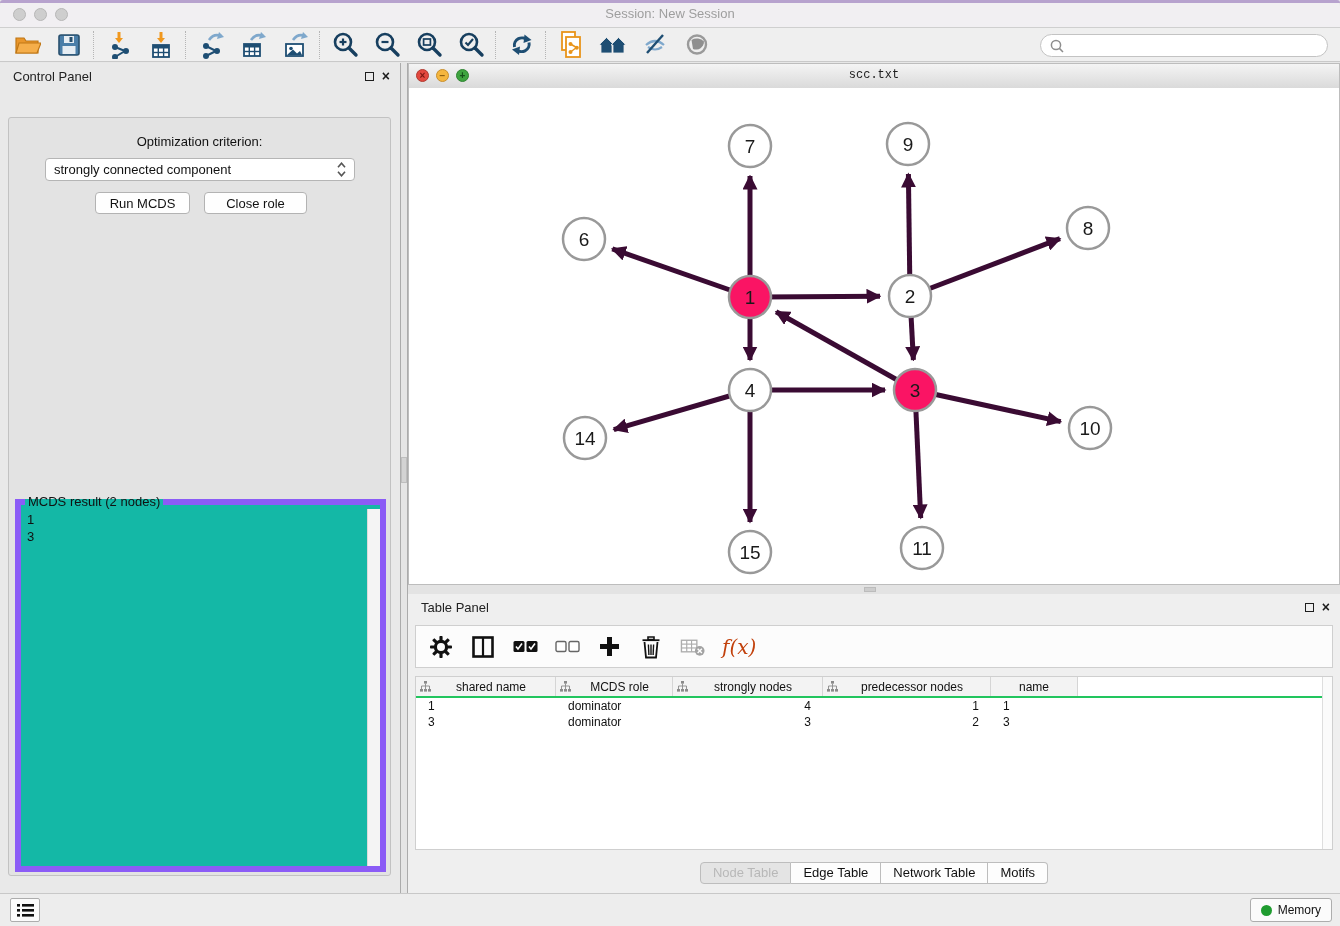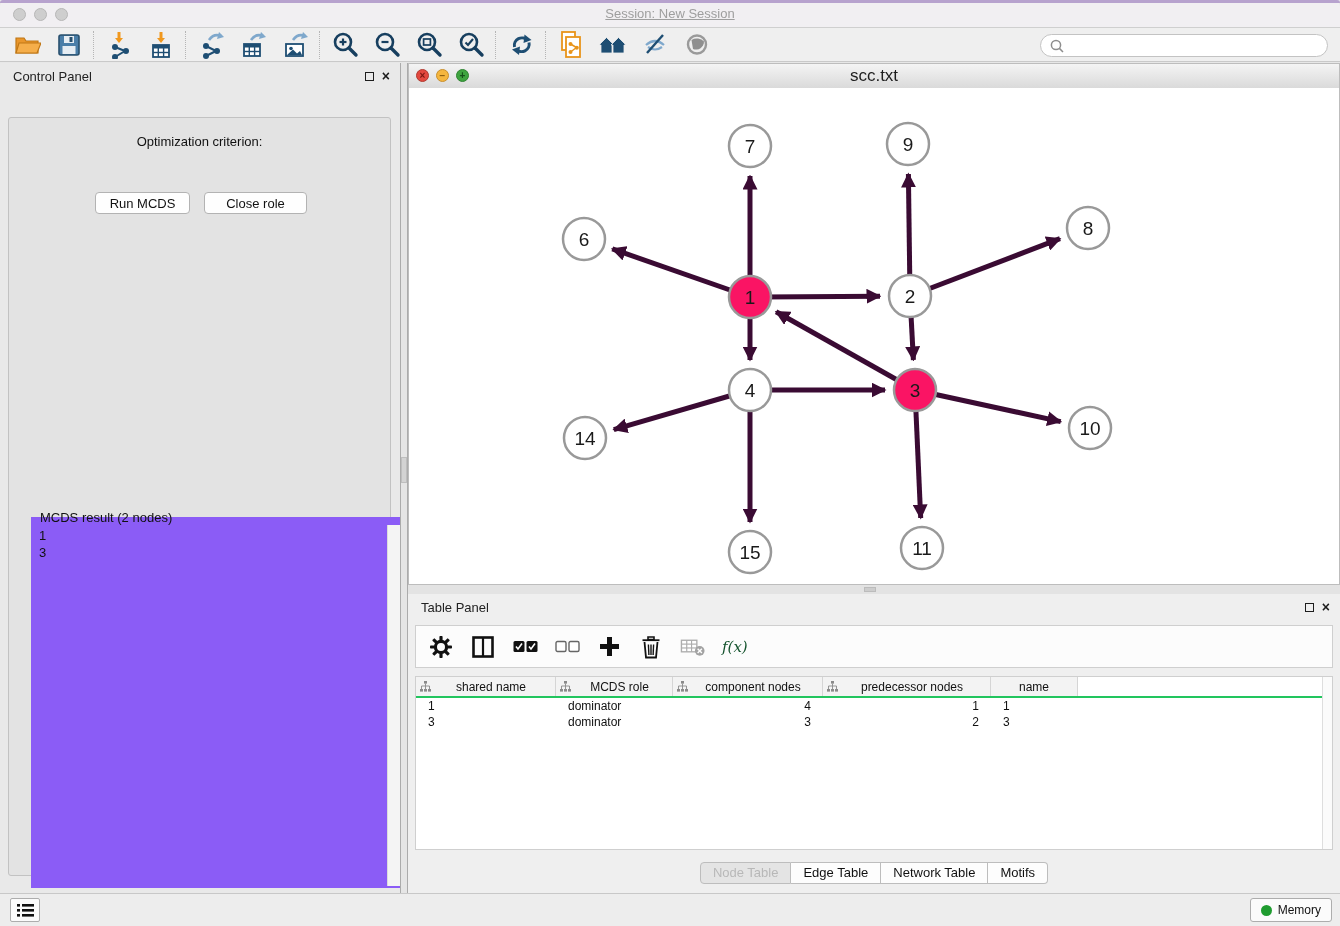--- a/index.html
+++ b/index.html
@@ -6,21 +6,21 @@
   body{width:1340px;height:926px;position:relative;overflow:hidden;
        font-family:"Liberation Sans",sans-serif;background:#E7E7E7;
        -webkit-font-smoothing:antialiased;}
 
   
   .titlebar{position:absolute;left:0;top:0;width:1340px;height:27px;background:#F1EFF2;
             border-bottom:1px solid #CFCFCF;border-radius:6px 6px 0 0;}
   .titlebar .accent{position:absolute;left:0;top:0;right:0;height:3px;background:#B7A2CE;border-radius:6px 6px 0 0;}
   .traffic{position:absolute;left:13px;top:8px;display:flex;gap:8px;}
   .traffic .dot{width:13px;height:13px;border-radius:50%;background:#CECECE;border:1px solid #B7B7B7;box-sizing:border-box;}
-  .titlebar .wtitle{width:100%;text-align:center;line-height:27px;font-size:13px;color:#9E9E9E;text-decoration:underline;}
+  .titlebar .wtitle{width:100%;text-align:center;line-height:27px;font-size:13px;color:#9E9E9E;}
 
   
   .toolbar{position:absolute;left:0;top:28px;width:1340px;height:34px;background:#EFEFEF;
            border-bottom:1px solid #C9C9C9;display:flex;align-items:center;padding-left:6px;box-sizing:border-box;}
   .tb-btn{width:42px;height:30px;display:flex;align-items:center;justify-content:center;flex:0 0 auto;}
   .tb-sep{width:1px;height:28px;border-left:1px dotted #B5B5B5;margin:0 3px;flex:0 0 auto;}
   .search-wrap{position:absolute;right:12px;top:6px;width:288px;height:23px;background:#FFFFFF;
                border:1px solid #C3C3C3;border-radius:13px;display:flex;align-items:center;padding-left:8px;box-sizing:border-box;}
   .search-wrap input{border:none;outline:none;flex:1;height:18px;font-size:13px;background:transparent;margin-left:4px;}
 
@@ -44,22 +44,22 @@
               border:1px solid #C2C2C2;border-radius:3px;box-sizing:border-box;}
   .opt-label{position:absolute;left:0;right:0;top:16px;text-align:center;font-size:13px;color:#111;}
   .select-box{position:absolute;left:36px;top:40px;width:310px;height:23px;background:#FFFFFF;border:1px solid #B5B5B5;
               border-radius:4px;display:flex;align-items:center;box-sizing:border-box;padding:0 8px;}
   .select-box .sel-text{flex:1;font-size:13px;color:#111;}
   .btn{position:absolute;height:22px;background:#FEFEFE;border:1px solid #B3B3B3;border-radius:4px;
        font-size:13px;color:#111;display:flex;align-items:center;justify-content:center;box-sizing:border-box;}
   .run-btn{left:86px;top:74px;width:95px;}
   .closep-btn{left:195px;top:74px;width:103px;}
 
-  .mcds-fieldset{position:absolute;left:6px;top:376px;width:371px;height:378px;border:2px solid #8b5cf6;
-                 margin:16px;padding:0;background:#8b5cf6;box-sizing:border-box;}
+  .mcds-fieldset{position:absolute;left:6px;top:376px;width:371px;height:378px;border:6px solid #8b5cf6;
+                 margin:0;padding:0;background:#14b8a6;box-sizing:border-box;}
   .mcds-fieldset legend{font-size:13px;color:#111;margin-left:4px;padding:0 3px;background:transparent;}
   .result-lines{position:absolute;left:0;top:0;right:12px;bottom:0;padding:2px 6px;font-size:13px;color:#111;line-height:17px;}
   .result-scroll{position:absolute;right:0;top:0;bottom:0;width:12px;background:#F4F4F4;border-left:1px solid #DCDCDC;}
 
   
   .vsplit{position:absolute;left:400px;top:63px;width:8px;height:830px;background:#E5E5E5;
           border-left:1px solid #ABABAB;border-right:1px solid #ABABAB;box-sizing:border-box;}
   .vsplit .grip{position:absolute;left:0;top:394px;width:6px;height:26px;background:#D3D3D3;border:1px solid #BEBEBE;box-sizing:border-box;}
   .hsplit{position:absolute;left:408px;top:585px;width:932px;height:9px;background:#E3E3E3;}
   .hsplit .grip2{position:absolute;left:456px;top:2px;width:12px;height:5px;background:#CDCDCD;border:1px solid #BCBCBC;box-sizing:border-box;}
@@ -68,29 +68,29 @@
   .netwin{position:absolute;left:408px;top:63px;width:932px;height:522px;background:#FFFFFF;
           border:1px solid #BDBDBD;box-sizing:border-box;}
   .net-titlebar{position:absolute;left:0;top:0;right:0;height:24px;background:linear-gradient(#F4F4F4,#DADADA);
                 border-bottom:1px solid #B5B5B5;}
   .net-lights{position:absolute;left:7px;top:5px;display:flex;gap:7px;}
   .light{width:13px;height:13px;border-radius:50%;box-sizing:border-box;font-size:10px;font-weight:bold;
          display:flex;align-items:center;justify-content:center;line-height:1;}
   .light.red{background:#E3483E;border:1px solid #B03A30;color:#7c1712;}
   .light.yellow{background:#F5B63E;border:1px solid #C98F2D;color:#8a5d10;}
   .light.green{background:#3EA43F;border:1px solid #2F8432;color:#14511a;}
-  .net-titlebar .ntitle{width:100%;text-align:center;line-height:23px;font-size:17px;color:#1d1d1d;}
+  .net-titlebar .ntitle{width:100%;text-align:center;line-height:23px;font-size:12px;color:#1d1d1d;font-family:Liberation Mono, monospace;}
   .netcanvas{position:absolute;left:0;top:24px;width:930px;height:496px;background:#fff;}
 
   
   .tablepanel{position:absolute;left:408px;top:594px;width:932px;height:299px;background:#EFEFEF;}
   .tp-toolbar{position:absolute;left:7px;top:31px;width:918px;height:43px;background:#FCFCFC;
               border:1px solid #CFCFCF;box-sizing:border-box;display:flex;align-items:center;padding-left:12px;gap:16px;}
   .tpt-btn{display:flex;align-items:center;justify-content:center;width:26px;height:26px;}
-  .fx-label{font-family:"DejaVu Serif","Liberation Serif",serif;font-style:italic;font-size:15px;color:#14532d;}
+  .fx-label{font-family:"DejaVu Serif","Liberation Serif",serif;font-style:italic;font-size:20px;color:#c2410c;}
 
   .tp-table{position:absolute;left:7px;top:82px;width:918px;height:174px;background:#FFFFFF;
             border:1px solid #CFCFCF;box-sizing:border-box;}
   .tp-thead{display:flex;height:19px;border-bottom:2px solid #22c55e;}
   .th{background:#F3F3F3;border-right:1px solid #D5D5D5;display:flex;align-items:center;font-size:12px;color:#111;
       box-sizing:border-box;padding:0 4px;}
   .th .th-label{flex:1;text-align:center;}
   .tr{display:flex;height:16px;align-items:center;font-size:12px;color:#111;}
   .td{box-sizing:border-box;padding:0 12px;white-space:nowrap;overflow:hidden;}
   .tp-scroll{position:absolute;right:0;top:0;bottom:0;width:9px;border-left:1px solid #DEDEDE;background:#FBFBFB;}
@@ -279,20 +279,27 @@
   <div class="cp">
     <div class="panel-head">
       <span class="ptitle">Control Panel</span>
       <span class="win-icons">
         <span class="float-box"></span>
         <span class="close-x">×</span>
       </span>
     </div>
     <div class="cp-content">
       <div class="opt-label">Optimization criterion:</div>
+      <div class="select-box">
+        <span class="sel-text">strongly connected component</span>
+        <svg width="9" height="15" viewBox="0 0 9 15">
+          <polyline points="1,5.2 4.5,1.2 8,5.2" fill="none" stroke="#555" stroke-width="1.6"></polyline>
+          <polyline points="1,9.8 4.5,13.8 8,9.8" fill="none" stroke="#555" stroke-width="1.6"></polyline>
+        </svg>
+      </div>
       <div class="btn run-btn">Run MCDS</div>
       <div class="btn closep-btn">Close role</div>
       <fieldset class="mcds-fieldset">
         <legend>MCDS result (2 nodes)</legend>
         <div style="position:relative;width:100%;height:100%;">
           <div id="result-lines" class="result-lines">
               <div>1</div>
               <div>3</div>
             </div>
           <div class="result-scroll"></div>
@@ -479,21 +486,21 @@
               <g fill="#8A8A8A">
                 <rect x="4" y="0" width="3" height="2.6"></rect>
                 <rect x="0" y="8" width="3" height="2.6"></rect>
                 <rect x="4" y="8" width="3" height="2.6"></rect>
                 <rect x="8" y="8" width="3" height="2.6"></rect>
               </g>
               <g stroke="#8A8A8A" stroke-width="0.9" fill="none">
                 <path d="M5.5 2.6 V5 M1.5 8 V5 H9.5 V8 M5.5 5 V8"></path>
               </g>
             </svg>
-            <span class="th-label">component nodes</span>
+            <span class="th-label">strongly nodes</span>
           </div>
           <div class="th" style="width: 168px;">
             <svg width="11" height="11" viewBox="0 0 11 11">
               <g fill="#8A8A8A">
                 <rect x="4" y="0" width="3" height="2.6"></rect>
                 <rect x="0" y="8" width="3" height="2.6"></rect>
                 <rect x="4" y="8" width="3" height="2.6"></rect>
                 <rect x="8" y="8" width="3" height="2.6"></rect>
               </g>
               <g stroke="#8A8A8A" stroke-width="0.9" fill="none">

